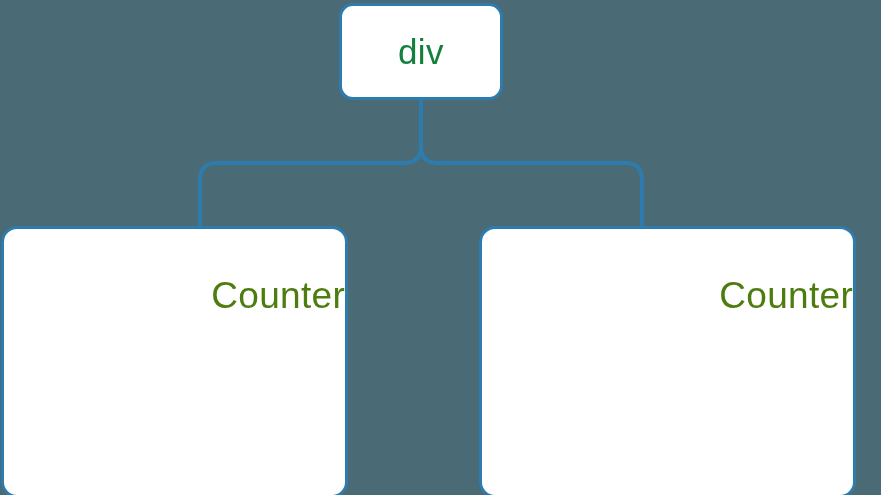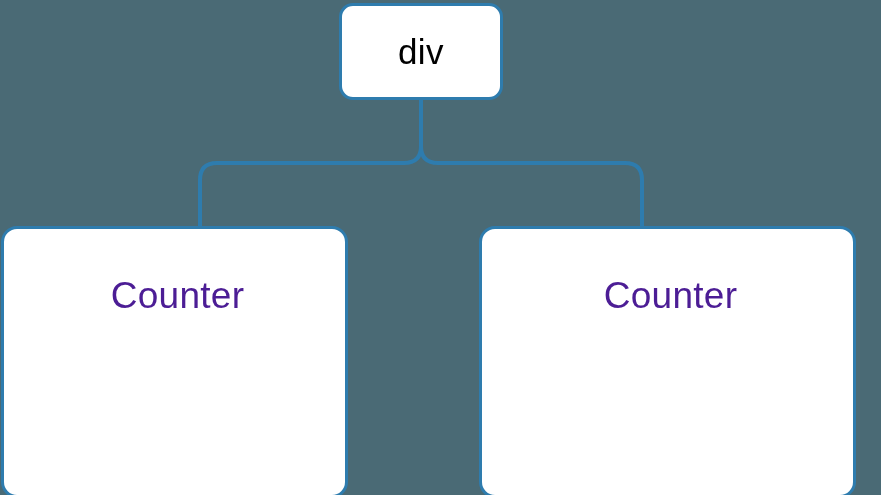--- a/index.html
+++ b/index.html
@@ -40,21 +40,21 @@
     left: 339px;
     top: 3px;
     width: 164px;
     height: 97px;
     display: flex;
     align-items: center;
     justify-content: center;
   }
   #div-label {
     font-size: 35px;
-    color: #000000;
+    color: #15803d;
     letter-spacing: 0.5px;
     line-height: 1;
   }
 
   #counter-card-left {
     left: 1px;
     top: 226px;
     width: 347px;
     height: 272px;
     border-radius: 16px;
@@ -65,23 +65,23 @@
     width: 377px;
     height: 272px;
     border-radius: 16px;
   }
 
   .counter-title {
     position: absolute;
     left: 6px;
     right: 0;
     top: 48px;
-    text-align: center;
+    text-align: right;
     font-size: 37px;
-    color: #4c1d95;
+    color: #4d7c0f;
     letter-spacing: 0.3px;
     line-height: 1;
   }
 </style>
 </head>
 <body>
 
 <div id="canvas">
 
   <svg id="connectors" viewBox="0 0 881 495" width="881" height="495" fill="none">

